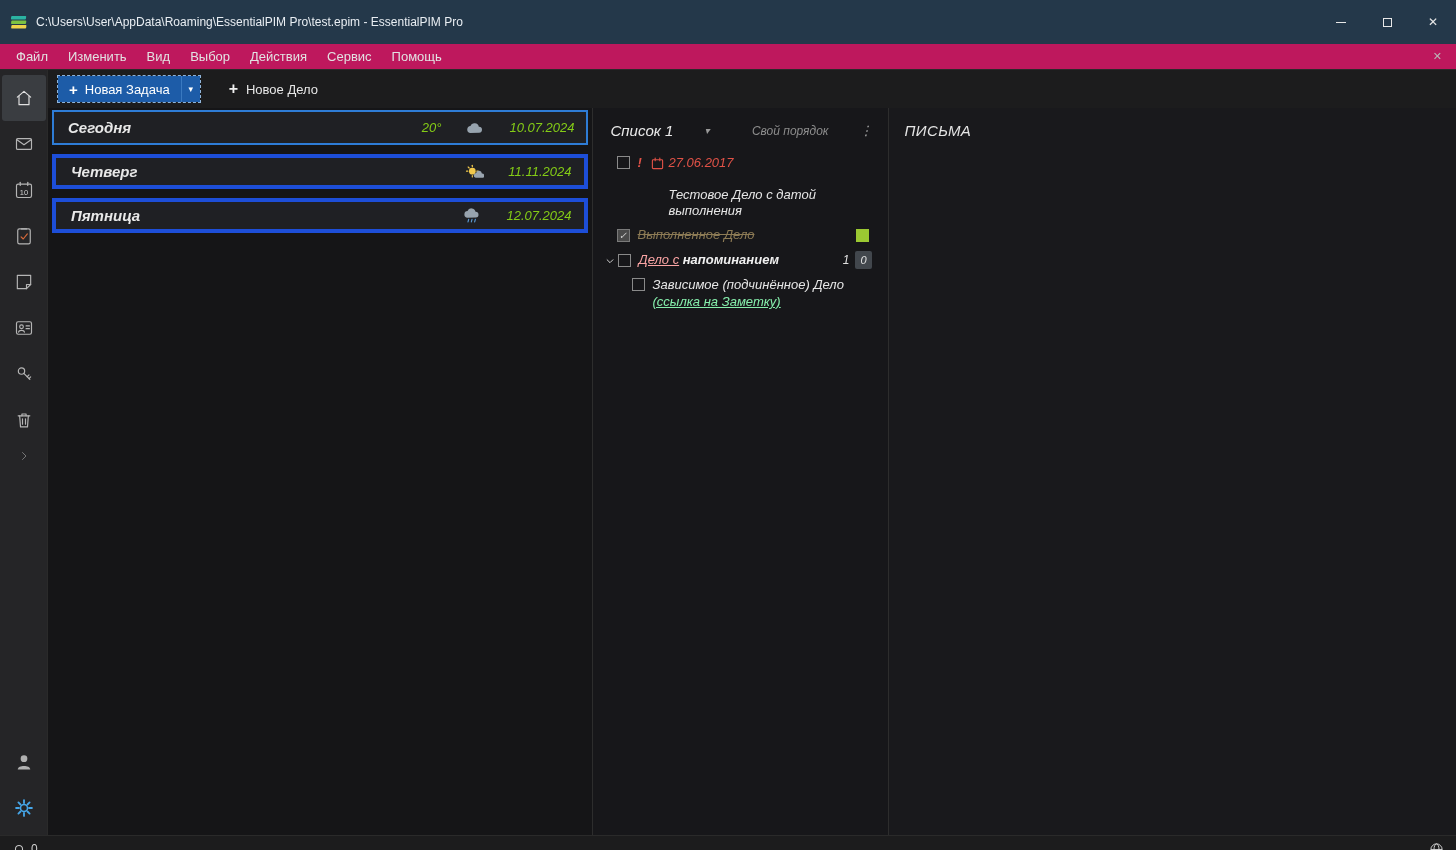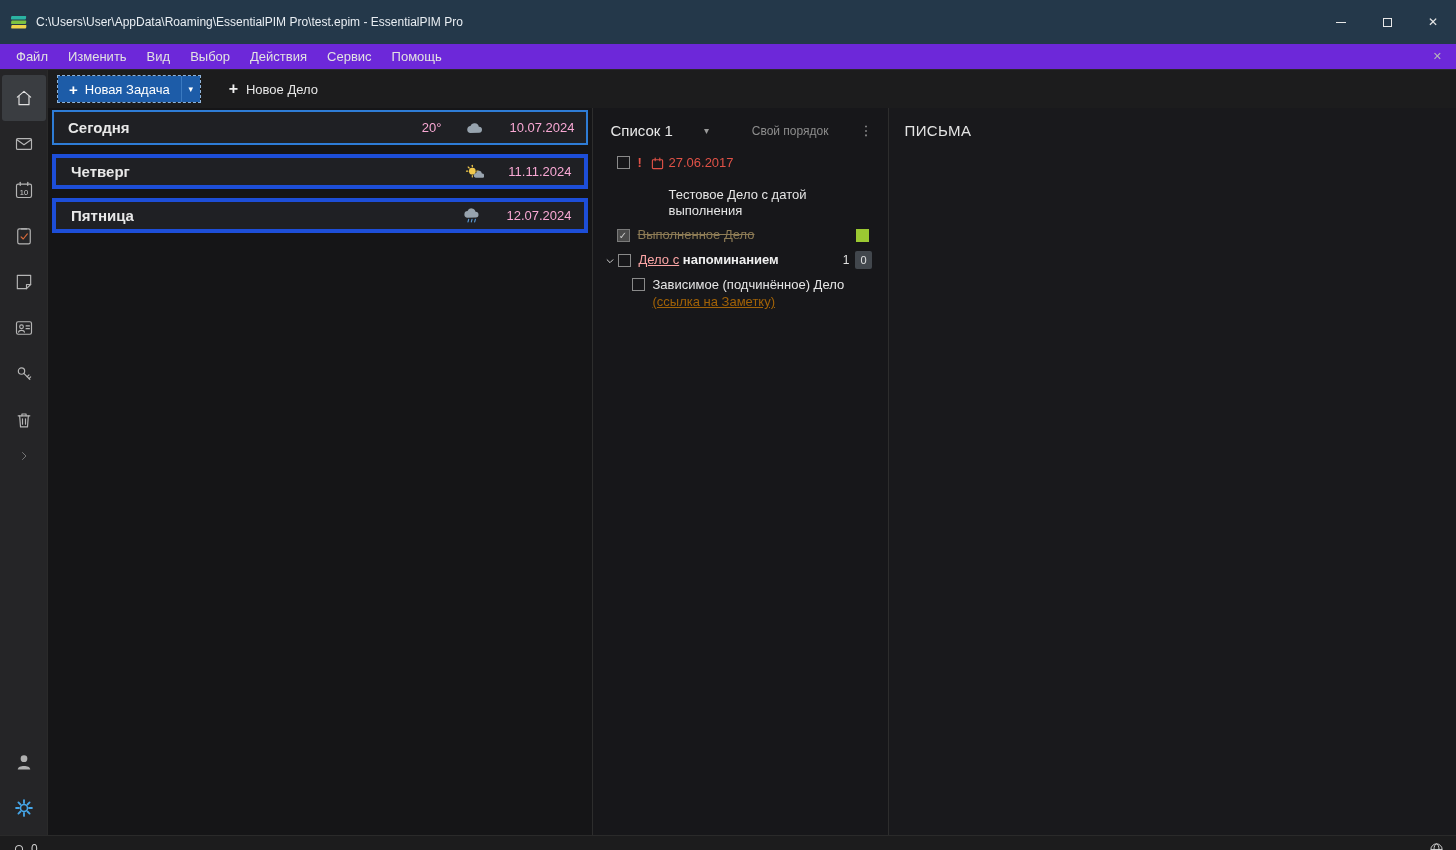--- a/index.html
+++ b/index.html
@@ -14,21 +14,21 @@
   
   .titlebar { height:44px; background:#24384a; display:flex; align-items:center; padding-left:10px; color:#e9eef3; font-size:12px; }
   .app-logo { width:18px; height:16px; margin-right:8px; }
   .title-text { white-space:nowrap; }
   .win-controls { margin-left:auto; display:flex; height:32px; }
   .win-btn { width:46px; height:32px; display:flex; align-items:center; justify-content:center; color:#e8e8e8; }
   .glyph-min { width:10px; border-top:1px solid #e8e8e8; display:inline-block; }
   .glyph-max { width:9px; height:9px; border:1px solid #e8e8e8; display:inline-block; }
 
   
-  .menubar { height:26px; background:#6d28d9; display:flex; align-items:center; padding-left:6px; border-bottom:1px solid #2a2a2a; }
+  .menubar { height:26px; background:#be185d; display:flex; align-items:center; padding-left:6px; border-bottom:1px solid #2a2a2a; }
   .menu-item { padding:4px 10px; color:#e2e2e2; font-size:13px; }
   .menu-close { margin-left:auto; padding:0 14px; color:#b9b9b9; font-size:11px; }
 
   
   .workspace { display:flex; height:765px; }
 
   
   .sidebar { width:48px; background:#252527; display:flex; flex-direction:column; align-items:center; padding-top:5px; border-right:1px solid #2a2a2a; }
   .side-item { width:44px; height:46px; display:flex; align-items:center; justify-content:center; border-radius:3px; }
   .side-item.active { background:#3a3d41; }
@@ -39,28 +39,28 @@
   
   .main-col { flex:1; display:flex; flex-direction:column; min-width:0; }
   .toolbar { height:38px; background:#1c1c1d; display:flex; align-items:center; padding-left:9px; }
   .btn-newtask { display:flex; align-items:stretch; border:1px dashed #8fb4da; }
   .btn-newtask .btn-main { display:flex; align-items:center; gap:7px; padding:0 11px; height:26px; background:#1d5ca8; color:#fff; font-size:13px; }
   .btn-newtask .btn-plus { font-size:15px; font-weight:bold; line-height:1; }
   .btn-newtask .btn-arrow { width:19px; background:#1d5ca8; border-left:1px solid #3a79c0; display:flex; align-items:center; justify-content:center; font-size:9px; color:#fff; }
   .btn-newitem { display:flex; align-items:center; gap:8px; margin-left:18px; padding:0 10px; height:26px; color:#e6e6e6; font-size:13px; }
   .btn-newitem .btn-plus { font-size:16px; font-weight:bold; color:#f0f0f0; line-height:1; }
 
-  .panels { flex:1; display:flex; min-height:0; }
+  .panels { flex:1; display:flex; min-height:0;font-style:italic; }
 
   
   .today-panel { flex:1; min-width:0; background:#151517; border-right:1px solid #2d2d2d; padding:2px 4px 0 4px; }
   .day-row { height:35px; border:4px solid #1d4ed8; background:#1f2024; display:flex; align-items:center; padding:0 12px 0 15px; margin-bottom:9px; }
   .day-row.selected { border:2px solid #2e7cd6; padding:0 11px 0 14px; }
   .day-name { font-weight:bold; font-size:15px; color:#e8e8e8; }
-  .day-right { margin-left:auto; display:flex; align-items:center; gap:24px; font-size:13px; color:#f9a8d4; }
+  .day-right { margin-left:auto; display:flex; align-items:center; gap:24px; font-size:13px; color:#84cc16; }
 
   
   .tasks-panel { width:296px; background:#17171a; border-right:1px solid #2d2d2d; padding:12px 10px 0 10px; }
   .tasks-header { display:flex; align-items:center; margin:2px 4px 16px 8px;gap:24px; }
   .list-title { font-size:15px; color:#eaeaea; }
   .list-caret { color:#9a9a9a; font-size:10px; margin-left:7px; }
   .order-label { margin-left:auto; color:#8d8d8d; font-size:12px; }
   .kebab { color:#aaa; margin-left:7px; font-size:13px; letter-spacing:1px; }
 
   .task-row { display:flex; align-items:flex-start; padding-left:14px; margin-bottom:8px; line-height:16px; }
@@ -73,21 +73,21 @@
   .done-label { color:#8d7b55; text-decoration:line-through; margin-top:0; }
   .row-center { align-items:center; }
   .swatch { margin-left:auto; margin-right:9px; width:13px; height:13px; background:#9bc832; }
   .row3 { padding-left:0; }
   .expander { width:14px; margin-top:2px; margin-right:1px; }
   .task-link-part { color:#fca5a5; text-decoration:underline; }
   .task-bold-part { color:#f0f0f0; font-weight:bold; }
   .count-plain { margin-left:auto; color:#e0e0e0; font-size:12px; }
   .count-badge { margin-left:6px; margin-right:6px; background:#42474d; color:#e0e0e0; font-size:11px; padding:1px 5px; border-radius:2px; }
   .row4 { padding-left:29px; }
-  .note-link { color:#a16207; text-decoration:underline; margin-top:1px; display:inline-block; }
+  .note-link { color:#86efac; text-decoration:underline; margin-top:1px; display:inline-block; }
 
   
   .mail-panel { flex:1; background:#19191c; padding:14px 16px; }
   .mail-title { font-size:15px; color:#e4e4e4; letter-spacing:0.4px; }
 
   
   .statusbar { height:27px; background:#1c1c1d; border-top:1px solid #2a2a2a; display:flex; align-items:center; padding:0 12px; color:#cfcfcf; font-size:12px; }
   .bell-count { margin-left:5px; }
   .status-right { margin-left:auto; }
 </style>

